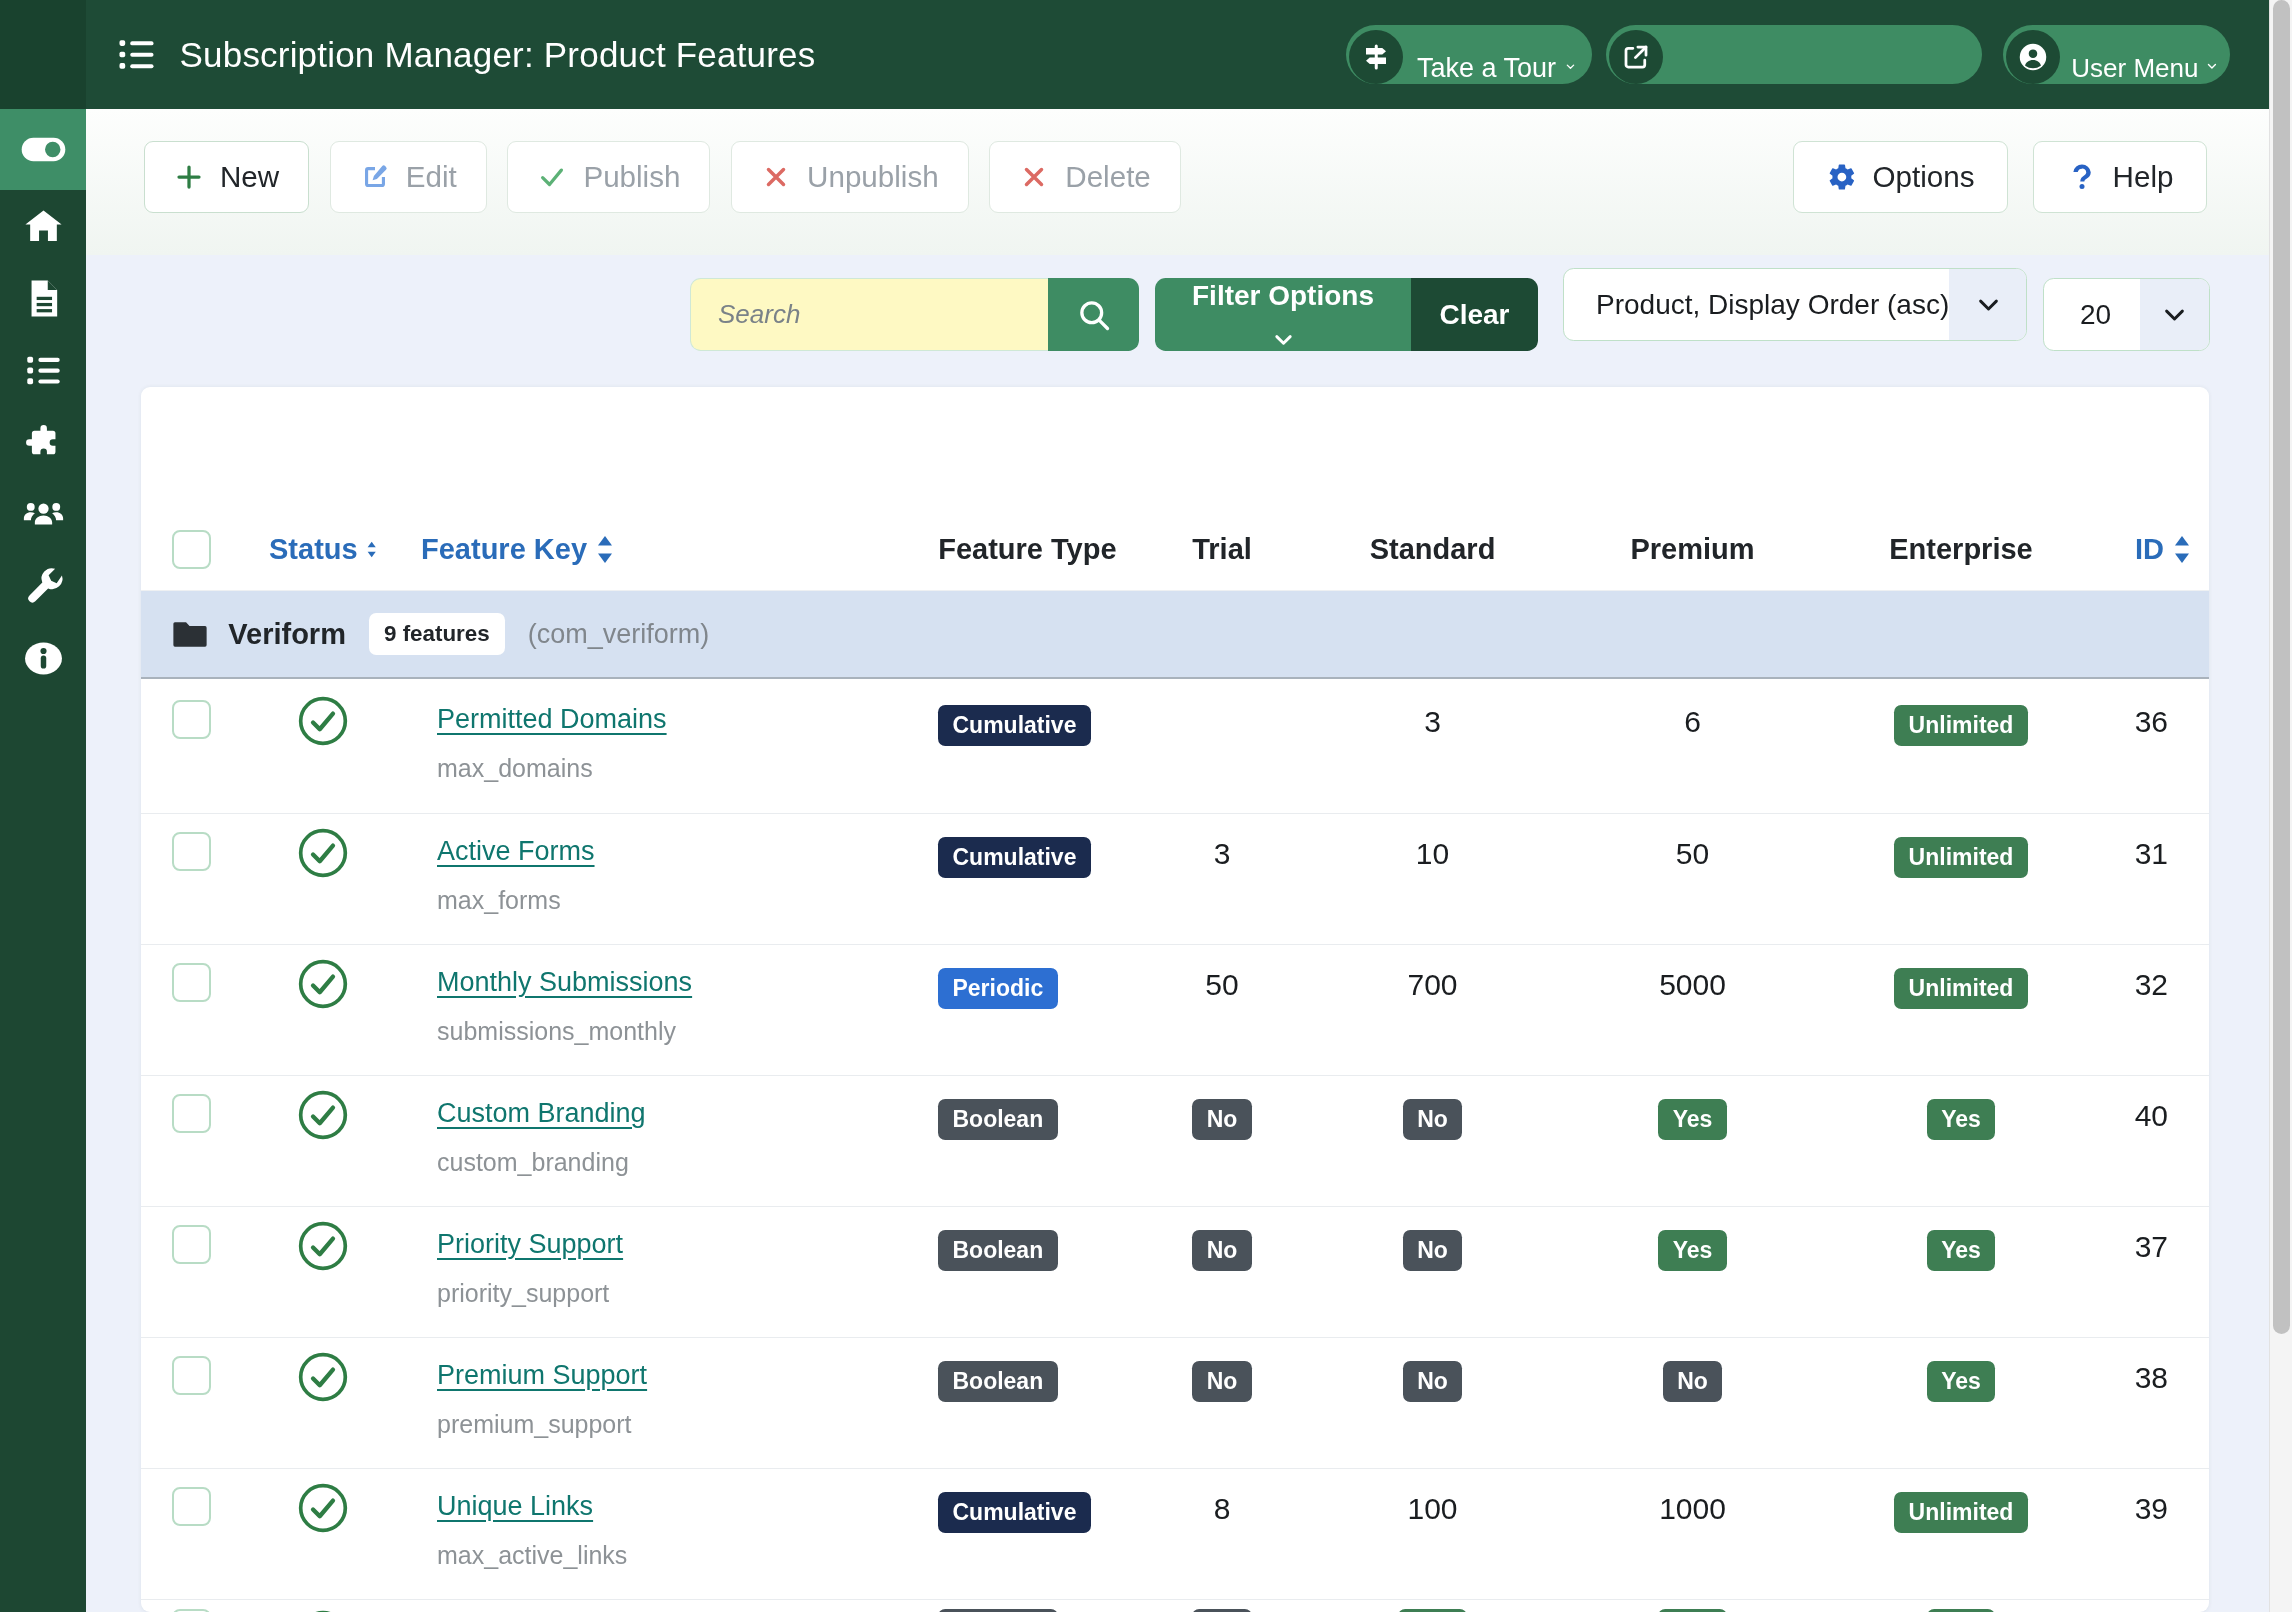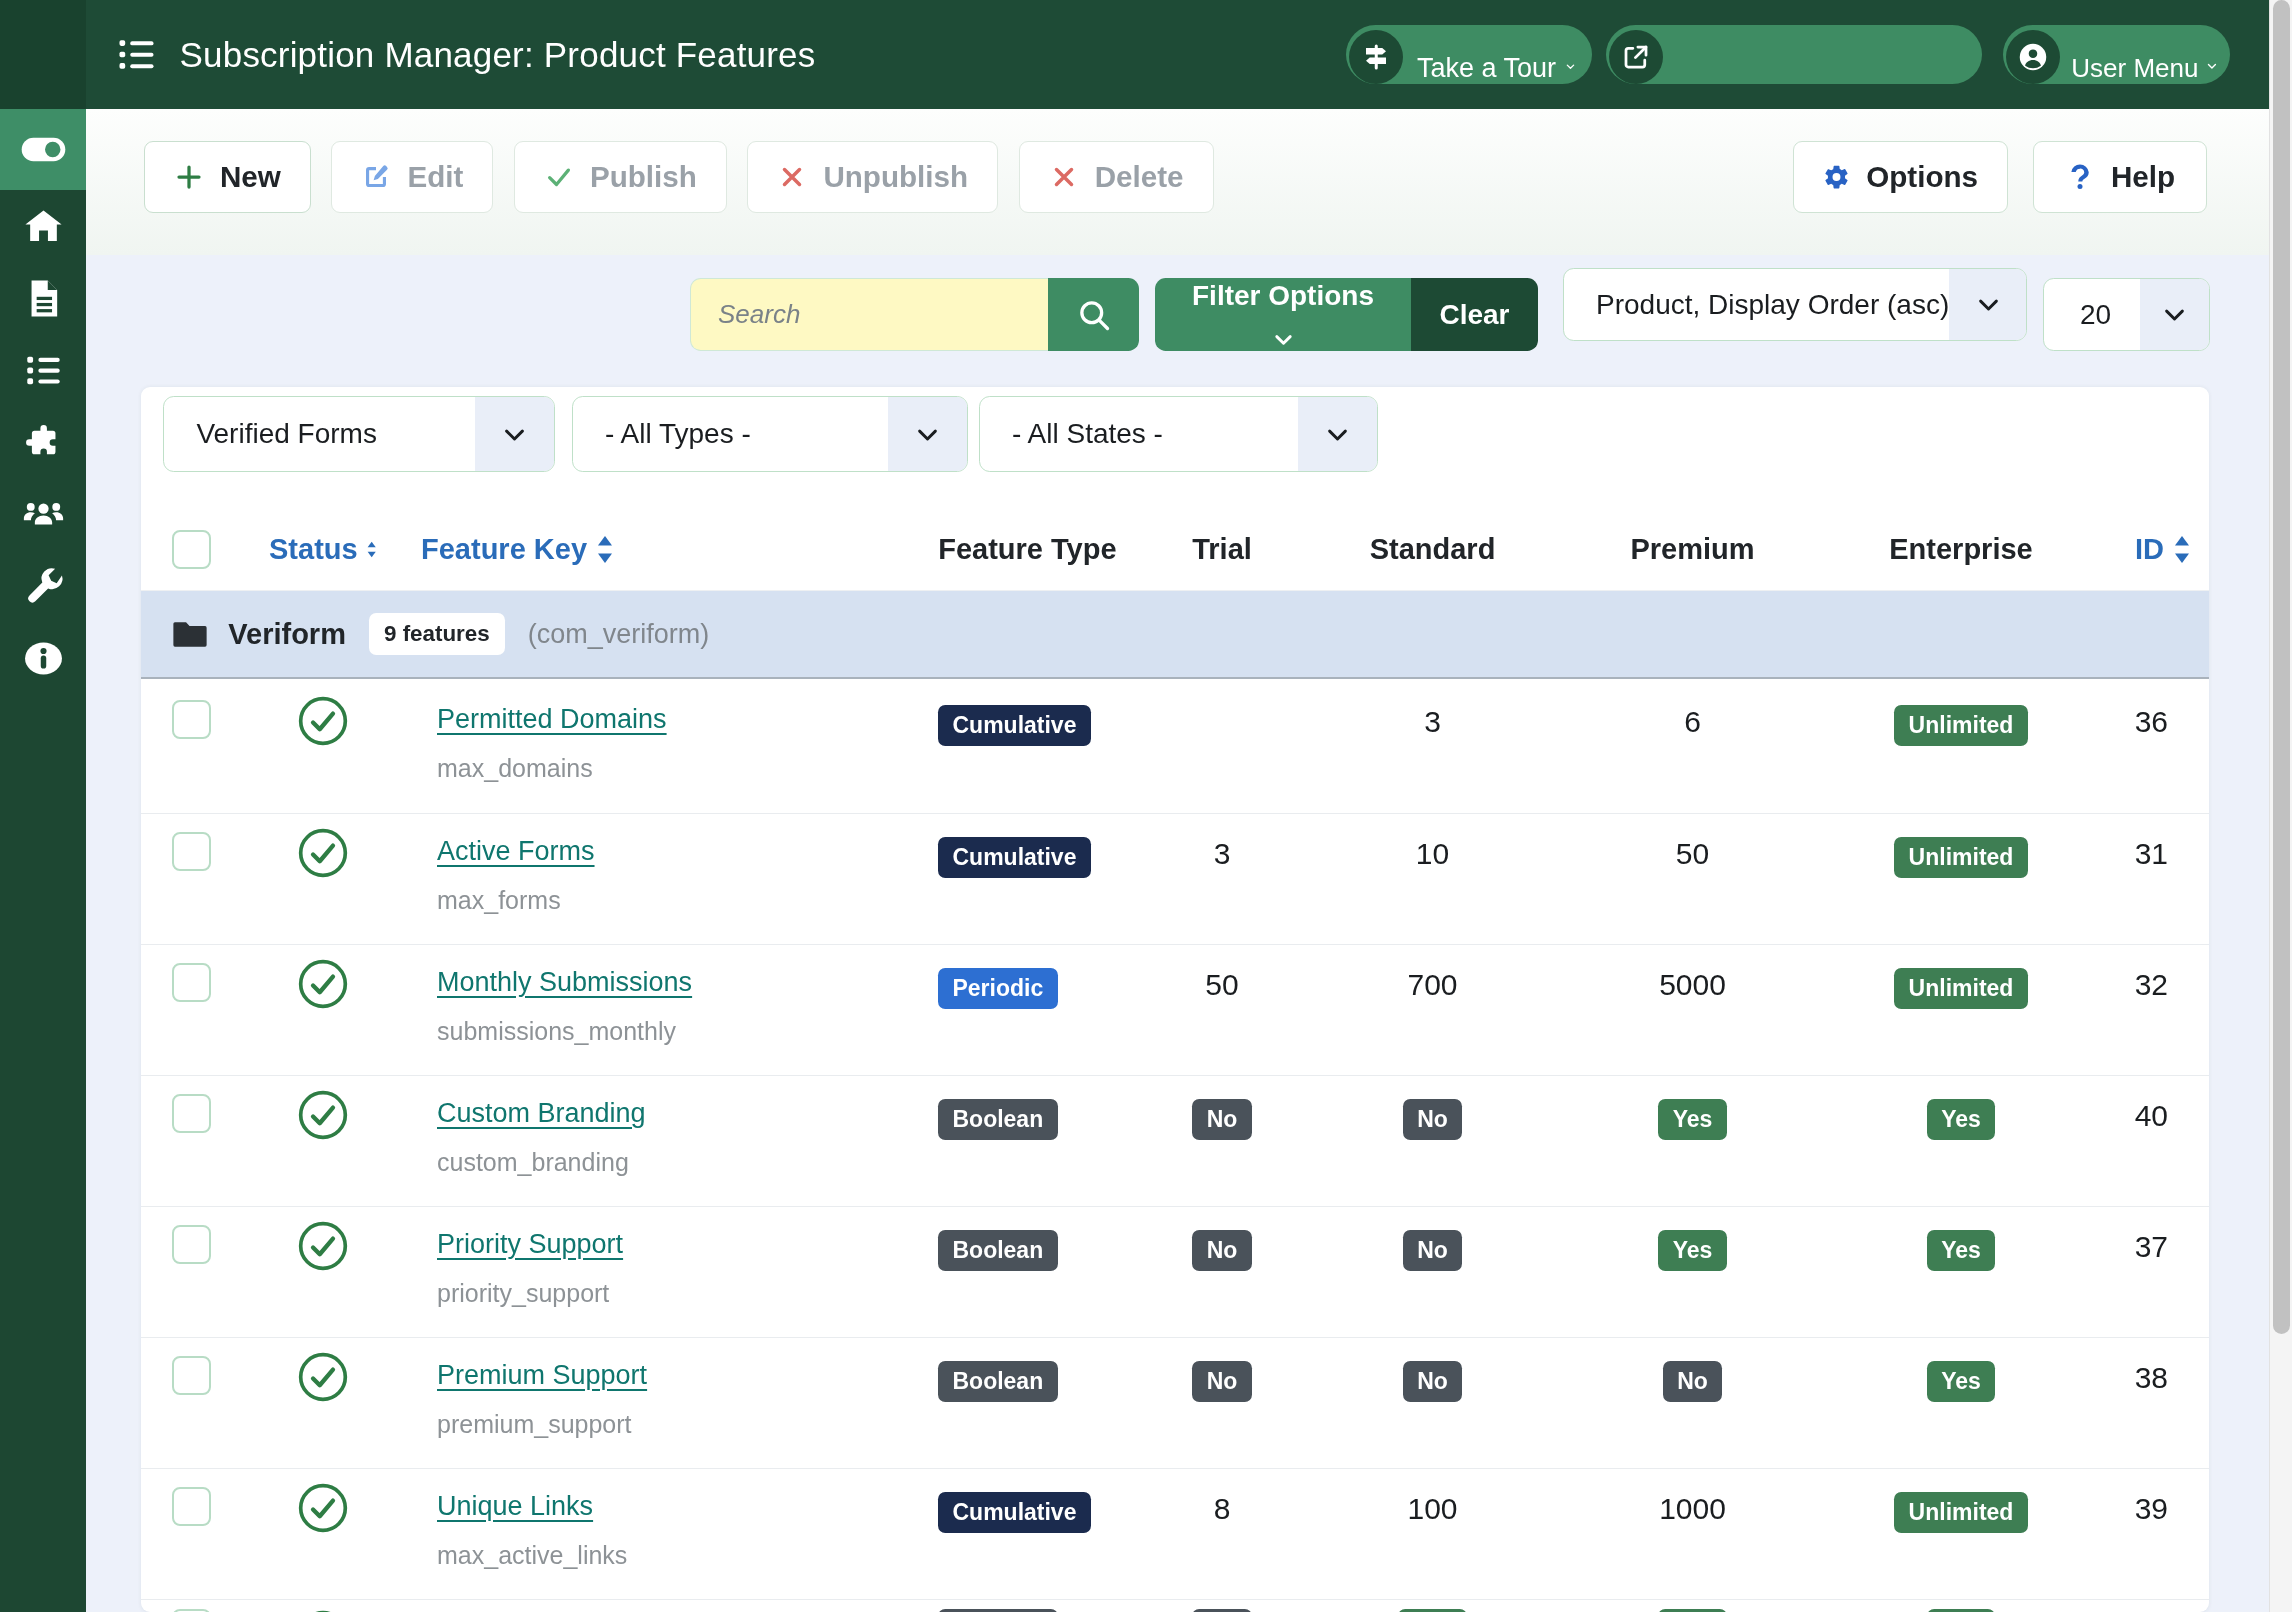--- a/index.html
+++ b/index.html
@@ -37,21 +37,21 @@
     background:#f4f4f4; border-left:0.9px solid #e2e2e2; z-index:9; }
   .scroll-thumb { position:absolute; left:2.7px; top:0; width:17px; height:1334px;
     background:#c1c1c1; border-radius:9px; }
 
   
   .toolbar { position:absolute; left:86px; top:109px; width:2183px; height:146px;
     background:linear-gradient(180deg,#fdfefd 0%, #f0f5f1 100%); }
   .tb-group { position:absolute; left:58px; top:32px; display:flex; gap:20.6px; }
   .tbtn { height:72px; border-radius:9px; background:#fff; border:1.8px solid #dfe9e1;
     display:inline-flex; align-items:center; gap:16px; padding:0 29px;
-    font-size:29.6px; color:#9aa1a8; cursor:pointer;font-weight:bold; }
+    font-size:29.6px; color:#9aa1a8; cursor:pointer; }
   .tbtn svg { width:30px; height:30px; }
   .tbtn.enabled { color:#212529; border-color:#c9dfcf; }
   .tb-options { position:absolute; left:1707px; top:32px; width:215px; justify-content:center; color:#212529; border-color:#cfe3d4;}
   .tb-help { position:absolute; left:1947px; top:32px; width:174px; justify-content:center; color:#212529; border-color:#cfe3d4;}
 
   
   .search-input { position:absolute; left:690px; top:278px; width:360px; height:73px;
     border:1.8px solid #cfe8d6; border-right:none; border-radius:10.7px 0 0 10.7px;
     font-size:26px; padding-left:27px; color:#333; background:#fef9c3; outline:none;
     font-family:"Liberation Sans", sans-serif; }
@@ -358,46 +358,20 @@
   <span class="sel-text">20</span>
   <span class="sel-chev">
     <svg viewBox="0 0 24 24" fill="none" stroke="currentColor" stroke-width="2.6" stroke-linecap="round" stroke-linejoin="round">
         <path d="M5 9l7 7 7-7"></path>
       </svg>
   </span>
 </div>
 
 <div class="card">
 
-  <div class="filter-row">
-    <div class="sel sel-product">
-      <span class="sel-text">Verified Forms</span>
-      <span class="sel-chev">
-        <svg viewBox="0 0 24 24" fill="none" stroke="currentColor" stroke-width="2.6" stroke-linecap="round" stroke-linejoin="round">
-            <path d="M5 9l7 7 7-7"></path>
-          </svg>
-      </span>
-    </div>
-    <div class="sel sel-type">
-      <span class="sel-text">- All Types -</span>
-      <span class="sel-chev">
-        <svg viewBox="0 0 24 24" fill="none" stroke="currentColor" stroke-width="2.6" stroke-linecap="round" stroke-linejoin="round">
-            <path d="M5 9l7 7 7-7"></path>
-          </svg>
-      </span>
-    </div>
-    <div class="sel sel-state">
-      <span class="sel-text">- All States -</span>
-      <span class="sel-chev">
-        <svg viewBox="0 0 24 24" fill="none" stroke="currentColor" stroke-width="2.6" stroke-linecap="round" stroke-linejoin="round">
-            <path d="M5 9l7 7 7-7"></path>
-          </svg>
-      </span>
-    </div>
-  </div>
 
   <div class="thead">
     <div class="c-check">
         <div class="checkbox"></div>
       </div>
     <div class="c-status hcell sortable">
       <span>Status</span>
       <svg class="sort-ic" viewBox="0 0 12 20" fill="#2a6cb9">
           <path d="M6 0l5.2 7H.8z"></path>
           <path d="M6 20l5.2-7H.8z"></path>

